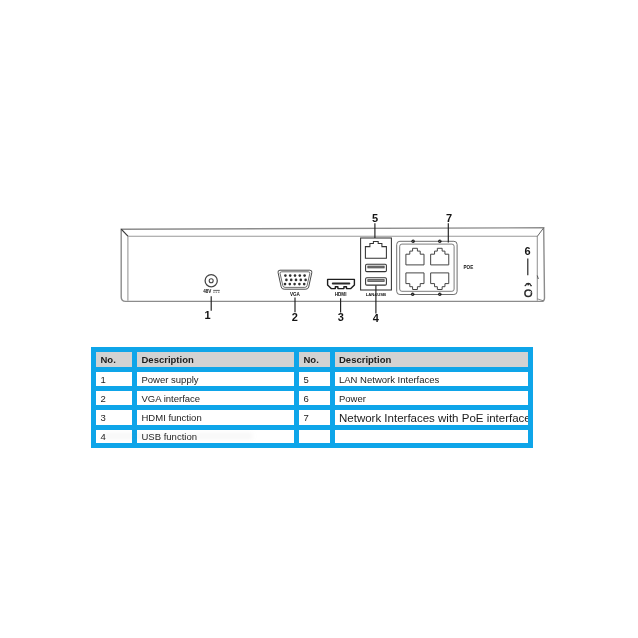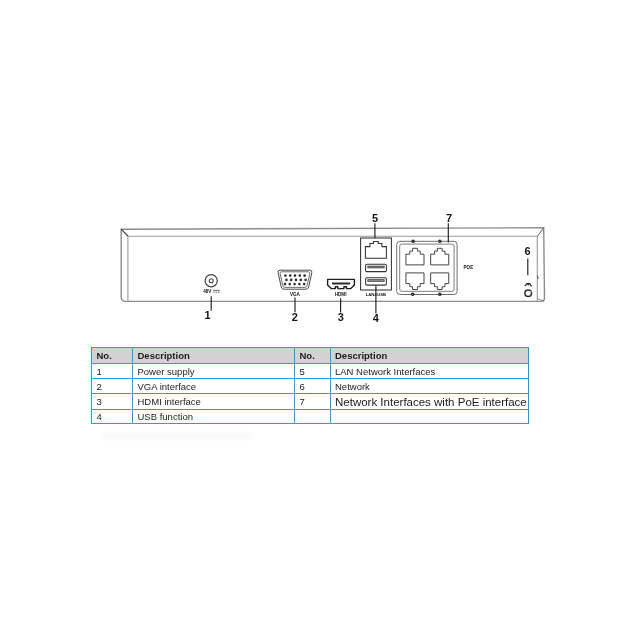--- a/index.html
+++ b/index.html
@@ -1,20 +1,20 @@
 <!DOCTYPE html>
 <html><head>
 <meta charset="utf-8">
 <style>
 html,body{margin:0;padding:0;background:#fff;}
 body{width:638px;height:638px;overflow:hidden;font-family:"Liberation Sans",sans-serif;}
 #wrap{position:relative;width:638px;height:638px;filter:opacity(0.999) blur(0.3px);}
 #dev{position:absolute;left:0;top:0;}
 #tbl{position:absolute;left:91px;top:347px;border-collapse:collapse;table-layout:fixed;width:437px;font-size:9.5px;color:#1c1c1c;}
-#tbl td{border:1px solid #0ea5e9;height:14px;padding:0 0 0 4.5px;vertical-align:middle;white-space:nowrap;overflow:hidden;}
+#tbl td{border:5px solid #0ea5e9;height:14px;padding:0 0 0 4.5px;vertical-align:middle;white-space:nowrap;overflow:hidden;}
 #tbl tr.r3 td{height:15px;}
 #tbl tr.r3 td.big{font-size:11.5px;}
 #tbl tr.r4 td{height:13px;}
 #tbl td:nth-child(4){padding-left:4px;}
 #tbl tr.h td{background:#d2d2d2;font-weight:bold;height:15px;}
 #smudge{position:absolute;left:103px;top:433px;width:150px;height:6px;background:rgba(120,120,120,0.06);filter:blur(2px);border-radius:3px;}
 </style>
 </head>
 <body>
 <div id="wrap">
@@ -138,25 +138,25 @@
 <tr>
           <td>1</td>
           <td>Power supply</td>
           <td>5</td>
           <td>LAN Network Interfaces</td>
         </tr>
 <tr>
           <td>2</td>
           <td>VGA interface</td>
           <td>6</td>
-          <td>Network</td>
+          <td>Power</td>
         </tr>
 <tr class="r3">
           <td>3</td>
-          <td>HDMI interface</td>
+          <td>HDMI function</td>
           <td>7</td>
           <td class="big">Network Interfaces with PoE interface</td>
         </tr>
 <tr class="r4">
           <td>4</td>
           <td>USB function</td>
           <td></td>
           <td></td>
         </tr>
 </tbody>

